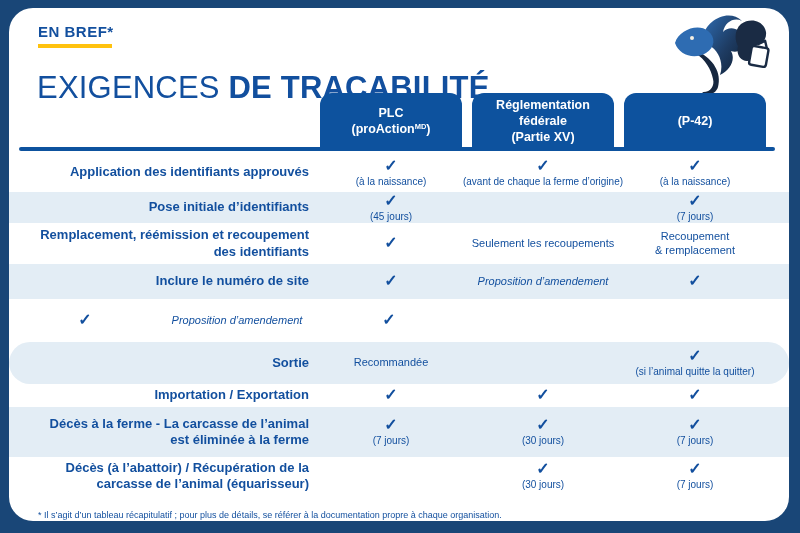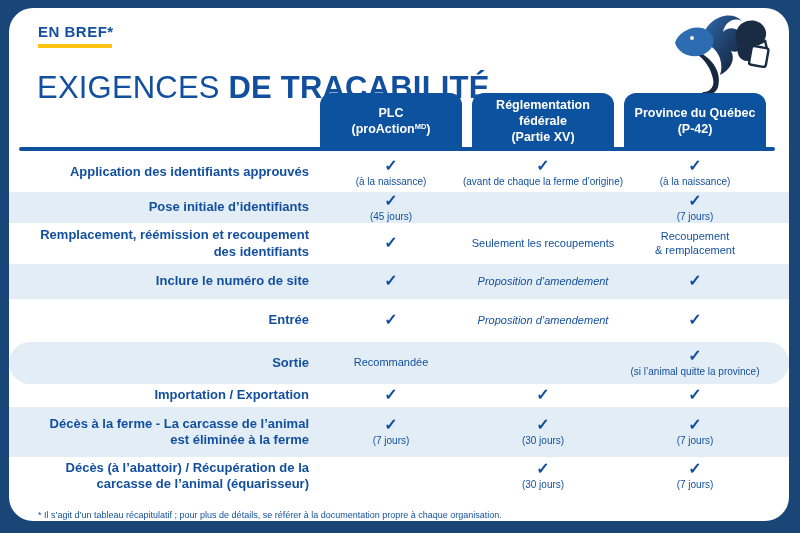--- a/index.html
+++ b/index.html
@@ -128,21 +128,20 @@
 
   <div class="colbox c1">
     <div>PLC</div>
     <div><span>(proAction</span><span class="sup">MD</span><span>)</span></div>
   </div>
   <div class="colbox c2">
     <div>Réglementation fédérale</div>
     <div>(Partie XV)</div>
   </div>
   <div class="colbox c3">
-    <div>Province du Québec</div>
     <div>(P-42)</div>
   </div>
 
   <div class="rule"></div>
 
   <div class="table" id="table">
       <div class="row">
         <div class="rlabel">Application des identifiants approuvés</div>
         <div class="cell">
           <span class="check">✓</span>
@@ -189,40 +188,39 @@
           <span class="check">✓</span>
         </div>
         <div class="cell">
           <div class="txt it">Proposition d’amendement</div>
         </div>
         <div class="cell">
           <span class="check">✓</span>
         </div>
       </div>
       <div class="row">
-        <div class="rlabel">Entrée</div>
         <div class="cell">
           <span class="check">✓</span>
         </div>
         <div class="cell">
           <div class="txt it">Proposition d’amendement</div>
         </div>
         <div class="cell">
           <span class="check">✓</span>
         </div>
       </div>
       <div class="row">
         <div class="rlabel">Sortie</div>
         <div class="cell">
           <div class="txt">Recommandée</div>
         </div>
         <div class="cell"></div>
         <div class="cell">
           <span class="check">✓</span>
-          <div class="note">(si l’animal quitte la province)</div>
+          <div class="note">(si l’animal quitte la quitter)</div>
         </div>
       </div>
       <div class="row">
         <div class="rlabel">Importation / Exportation</div>
         <div class="cell">
           <span class="check">✓</span>
         </div>
         <div class="cell">
           <span class="check">✓</span>
         </div>

